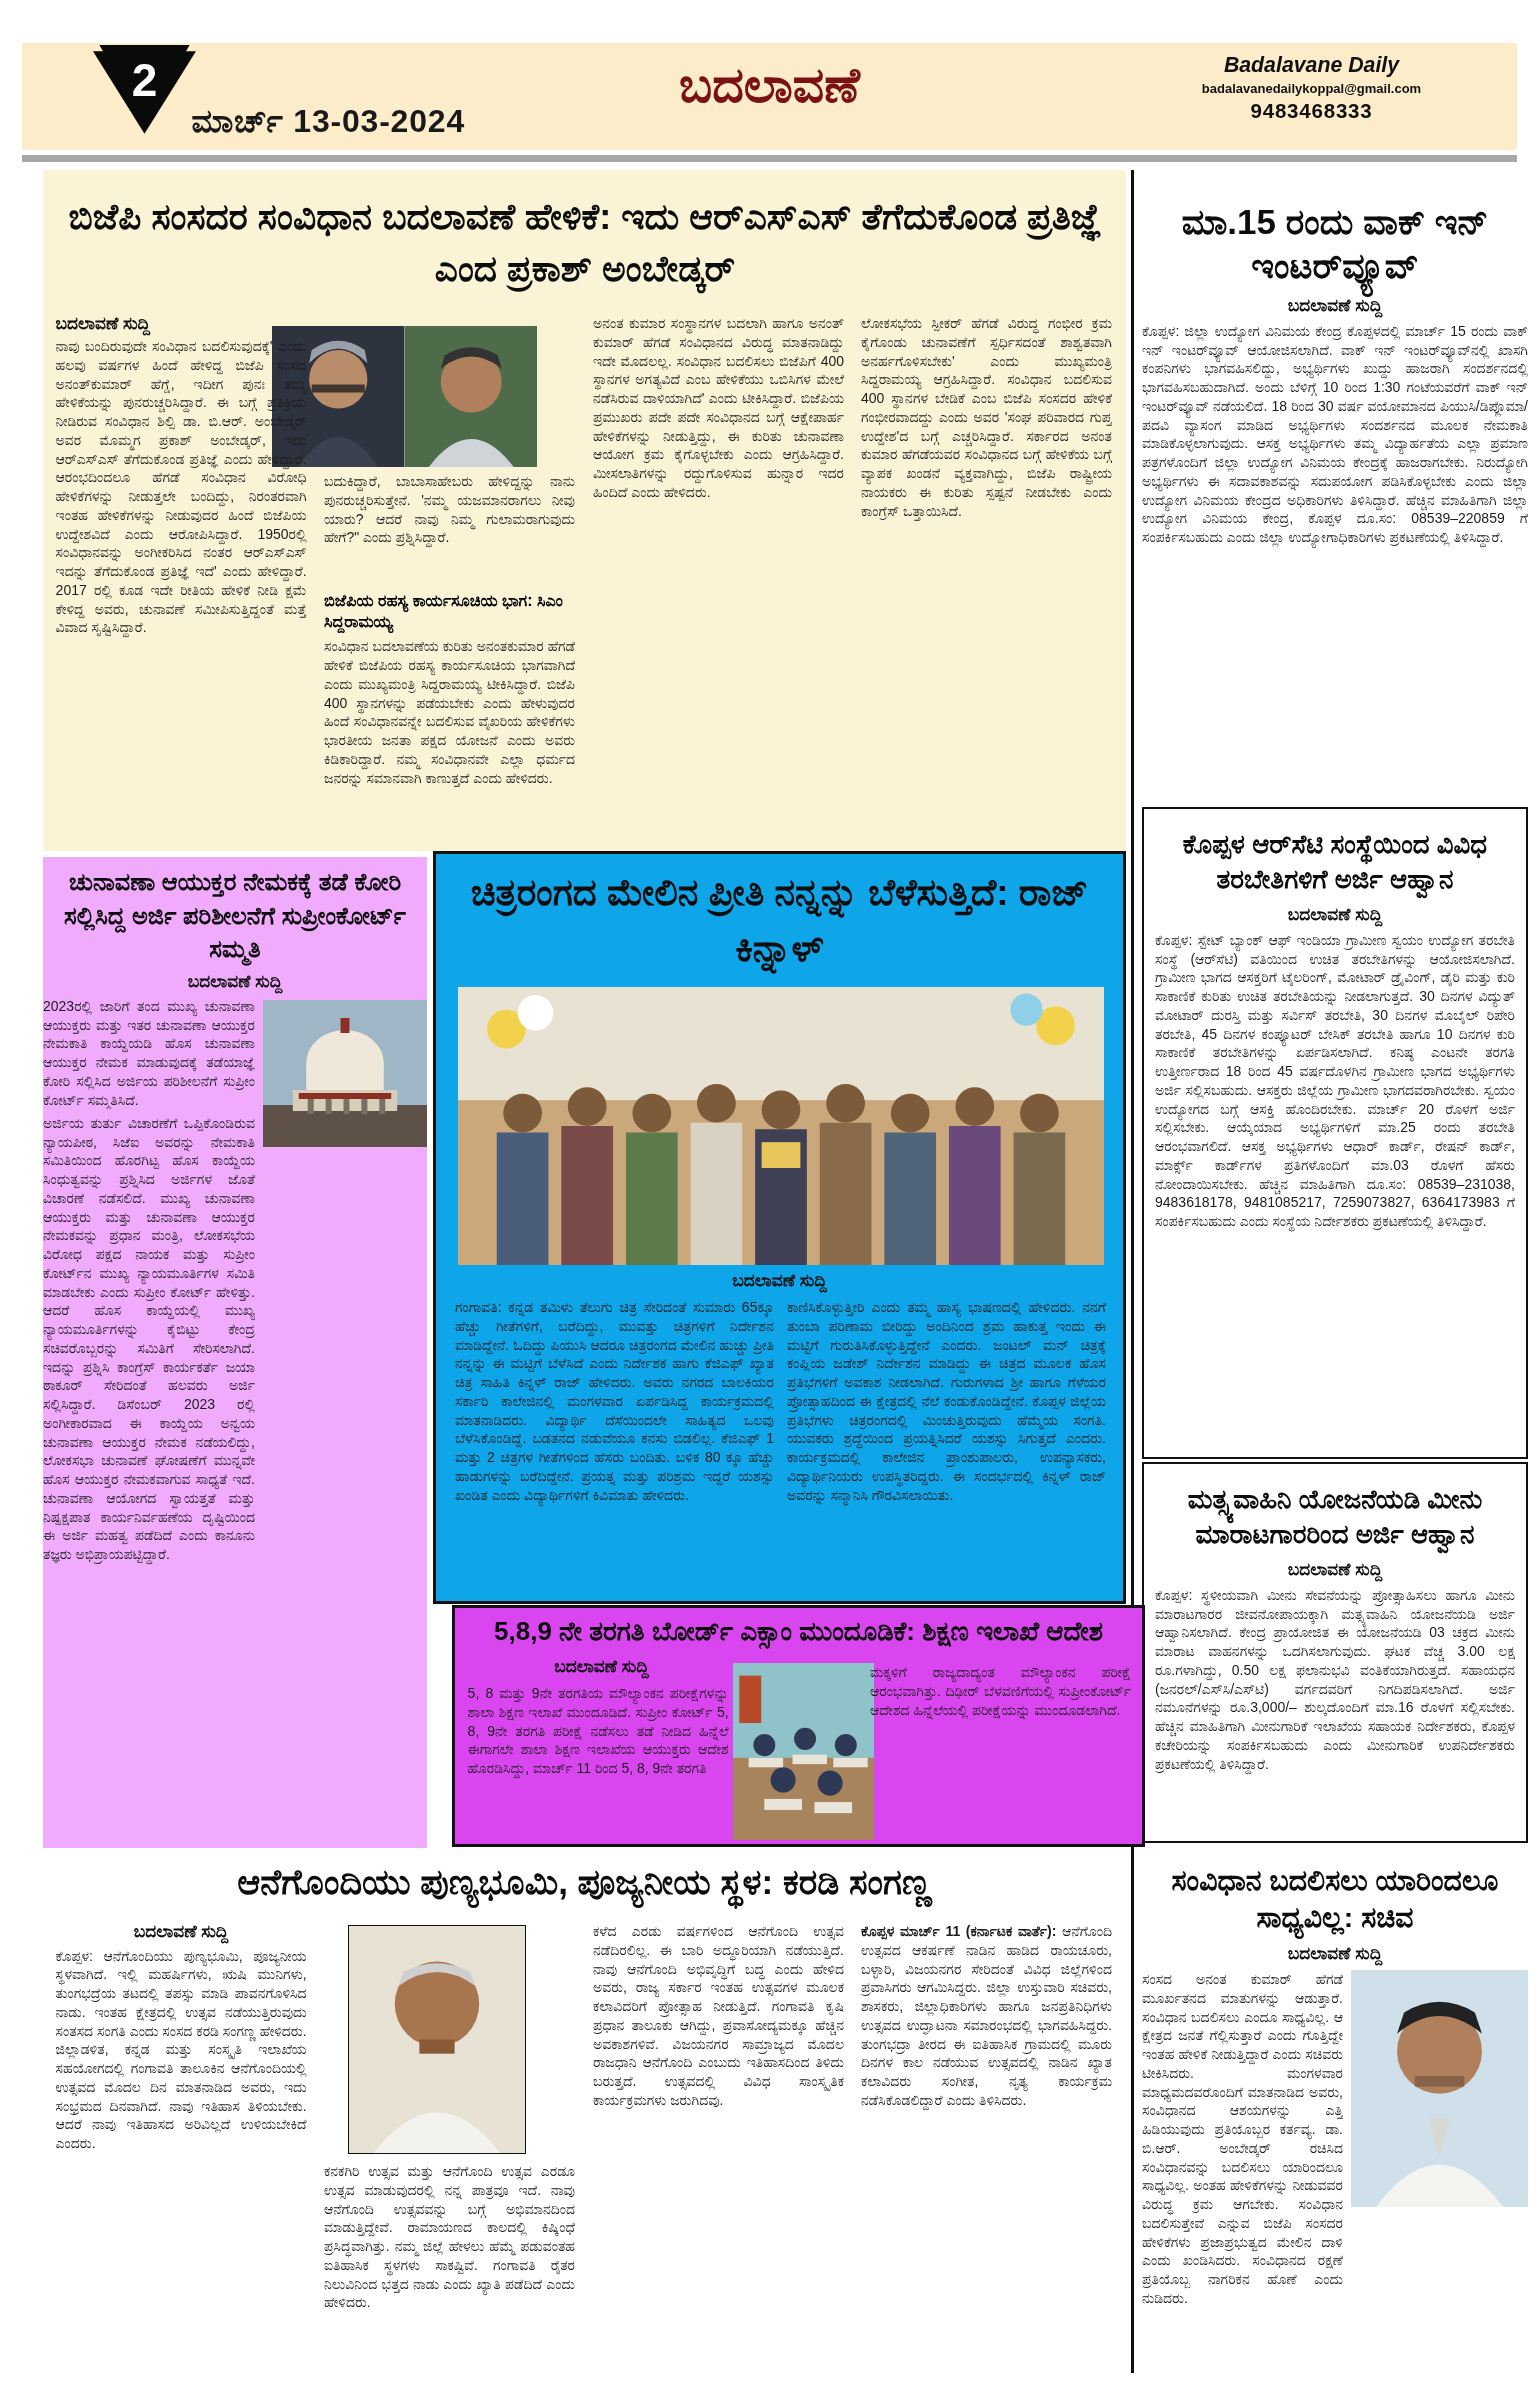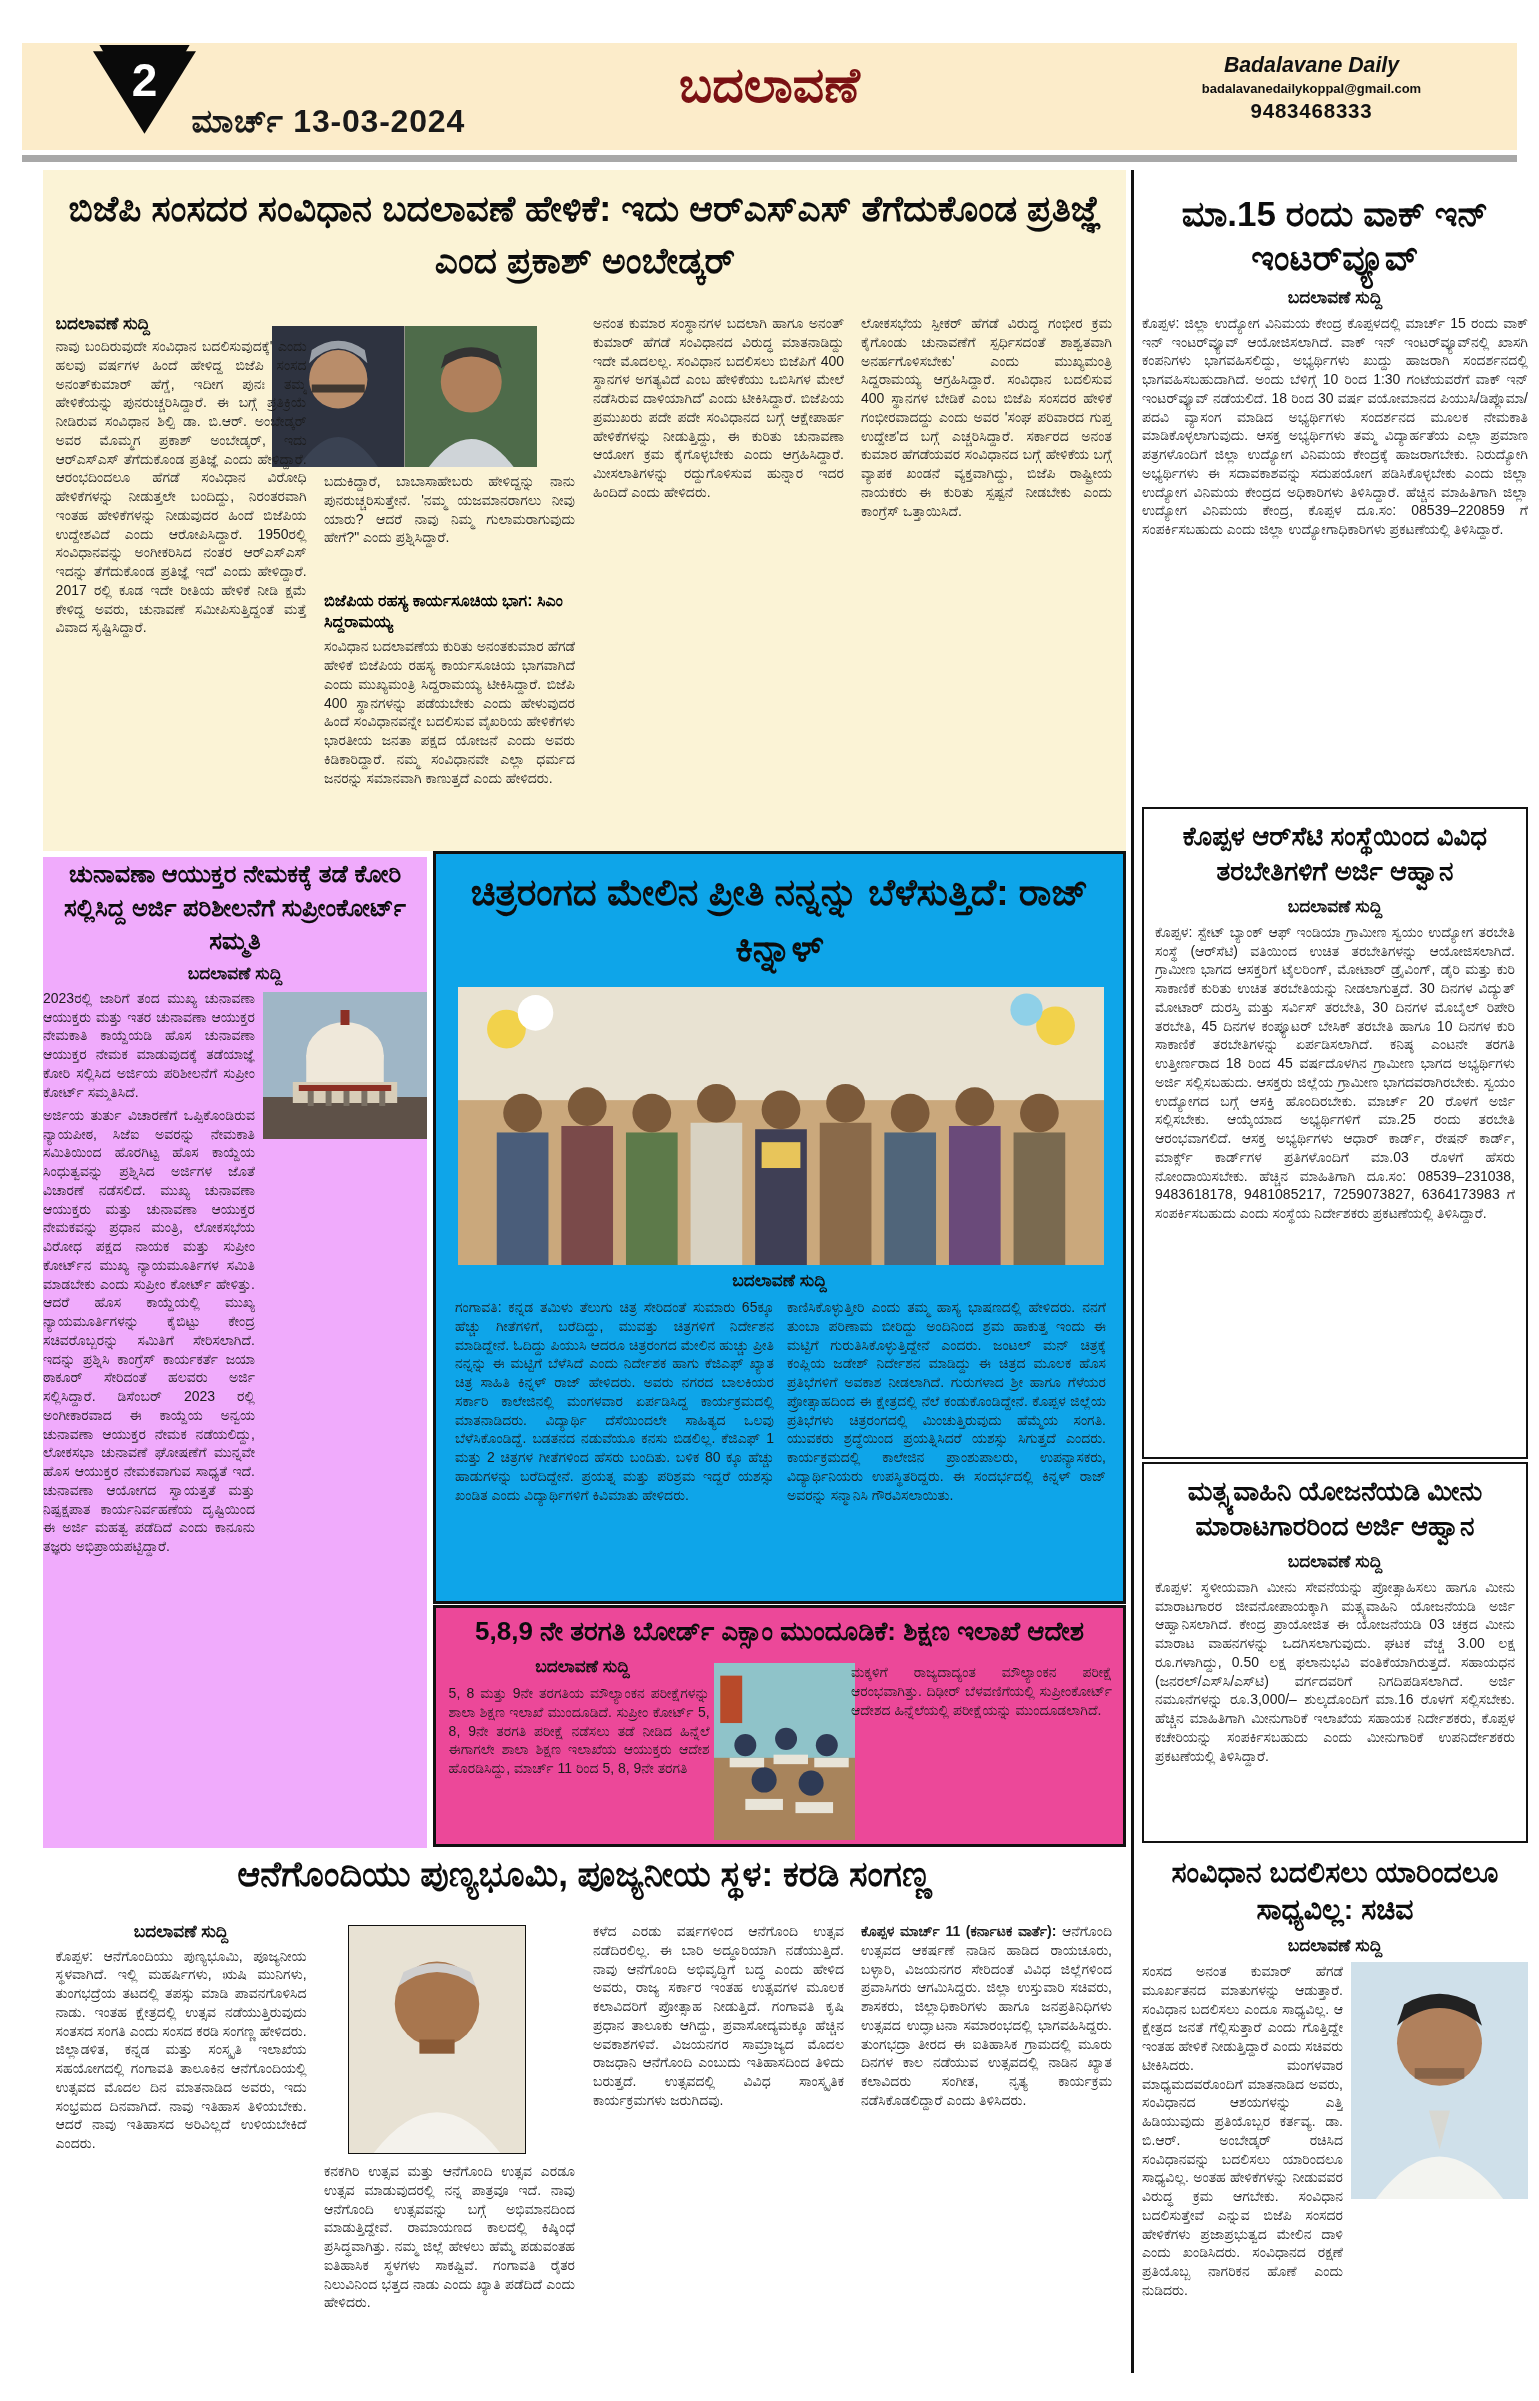--- a/index.html
+++ b/index.html
@@ -14,21 +14,21 @@
   .mast-title { position:absolute; left:0; top:14.2px; width:100%; text-align:center; color:#7a1113; font-size:49px; font-weight:bold; }
   .mast-right { position:absolute; right:24px; top:8px; width:363px; text-align:center; color:#111; font-weight:bold; line-height:1.35; }
   .mast-right .l1 { font-size:21.3px;font-style:italic; }
   .mast-right .l2 { font-size:13px; }
   .mast-right .l3 { font-size:20.5px; letter-spacing:0.8px; }
   .mast-rule { position:absolute; left:22px; top:155px; width:1495px; height:7.1px; background:#a8a8a8; }
 
   
   .byline { font-weight:bold; font-size:17px; color:#111; }
   .bodytxt { font-size:14px; line-height:1.34; color:#1c1c1c; text-align:justify; overflow:hidden; }
-  .headline { font-weight:bold; color:#0d0d0d; text-align:center; }
+  .headline { font-weight:bold; color:#0d0d0d; text-align:center;margin-top:8px; }
   .photo { position:relative; overflow:hidden; }
   .photo svg { display:block; width:100%; height:100%; }
 
   
   .lead { position:absolute; left:43px; top:170px; width:1083px; height:681px; background:#fbf3d6; }
   .lead .headline { position:absolute; left:8px; top:12.6px; width:1068px; font-size:36px; line-height:1.45; }
   .lead .col { position:absolute; top:144px; height:531px; width:251px; }
   .lead .byline { margin-bottom:3.2px; }
   .lead-sub { font-weight:bold; font-size:16px; line-height:1.3; margin:8px 0 4.7px 0; display:block; }
   .lead-photos { position:absolute; left:229px; top:156px; width:265px; height:141px; display:flex; }
@@ -51,21 +51,21 @@
   .sc-photo { float:right; width:164px; height:147px; margin:3.2px 0 6.3px 8px; }
 
   
   .cinema { position:absolute; left:433px; top:851px; width:693px; height:753px; border:3.2px solid #111; background:#0ea5e9; }
   .cinema .headline { font-size:37px; line-height:1.5; margin-top:11px; }
   .cinema-photo { position:absolute; left:22px; top:133px; width:646px; height:278px; }
   .cinema-byline { position:absolute; top:417px; width:100%; text-align:center; }
   .cinema .col { position:absolute; top:444px; height:294px; width:319px; }
 
   
-  .exam { position:absolute; left:433px; top:1605px; width:693px; height:242px; border:3.2px solid #111; background:#ec4899; }
+  .exam { position:absolute; left:452px; top:1605px; width:693px; height:242px; border:3.2px solid #111; background:#d946ef; }
   .exam .headline { font-size:26px; margin-top:8px; }
   .exam-byline { position:absolute; left:16px; top:49px; width:261px; text-align:center; }
   .exam .colL { position:absolute; left:12.6px; top:76px; width:261px; height:155px; }
   .exam .colR { position:absolute; right:11px; top:55px; width:261px; height:177px; }
   .exam-photo { position:absolute; left:278px; top:55px; width:141px; height:177px; }
 
   
   .anegondi { position:absolute; left:43px; top:1854px; width:1083px; height:531px; background:#fff; }
   .anegondi .headline { font-size:35px; }
   .anegondi .col { position:absolute; top:68px; height:455px; width:251px; }

